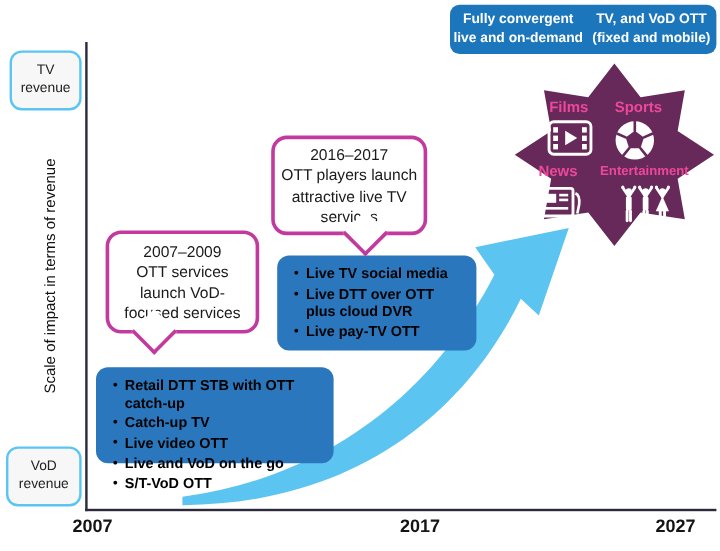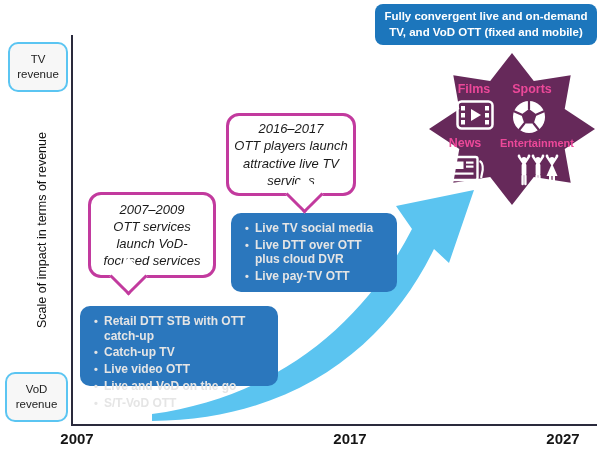--- a/index.html
+++ b/index.html
@@ -20,47 +20,47 @@
     font-size:11.5px;line-height:1.3;color:#222;padding:2px;
   }
   .rev-top{left:8px;top:42px;width:52px;height:42px;}
   .rev-bottom{left:5px;top:372px;width:55px;height:42px;}
   .x-tick{position:absolute;top:430px;width:46px;text-align:center;font-weight:bold;font-size:15px;color:#151515;}
   .t2007{left:54px;}.t2017{left:299px;margin-left:28px;}.t2027{left:540px;}
   
   .arrow-svg{position:absolute;left:0;top:0;z-index:1;}
   
   .phase{
-    position:absolute;background:#2b77bd;border-radius:10px;z-index:2;color:#e5e5e5;
+    position:absolute;background:#2b77bd;border-radius:10px;z-index:2;color:#000000;
     font-weight:bold;font-size:12px;padding:8px 8px 6px 8px;box-sizing:border-box;
   }
   .phase1{left:80px;top:306px;width:198px;height:80px;}
   .phase2{left:231px;top:213px;width:166px;height:79px;}
   .bi{display:flex;line-height:1.22;margin-bottom:2px;}
   .bi::before{content:"•";flex:0 0 16px;text-align:center;font-size:11px;line-height:1.35;}
   
   .bubble{
     position:absolute;background:#fff;border:3px solid #c23a9e;border-radius:13px;z-index:3;
     display:flex;flex-direction:column;align-items:center;justify-content:center;
-    text-align:center;font-size:13px;color:#1a1a1a;line-height:1.32;font-style:italic;
+    text-align:center;font-size:13px;color:#1a1a1a;line-height:1.32;
   }
   .bubble1{left:88px;top:192px;width:122px;height:80px;}
   .bubble2{left:226px;top:113px;width:124px;height:77px;}
   .tail{
     position:absolute;width:24px;height:24px;background:#fff;
     border-right:3px solid #c23a9e;border-bottom:3px solid #c23a9e;
     transform:rotate(45deg);
   }
   .tail1{left:24px;bottom:-15px;}
   .tail2{left:62px;bottom:-15px;}
   
   .banner{
     position:absolute;left:375px;top:4px;width:222px;height:41px;background:#1c76bc;border-radius:8px;
     z-index:3;color:#fff;font-weight:bold;font-size:11.5px;line-height:1.35;
-    display:flex;flex-direction:column;align-items:center;justify-content:center;text-align:center;
+    display:flex;flex-direction:row;align-items:center;justify-content:center;text-align:center;
   }
   
   .star-wrap{position:absolute;left:427px;top:50px;width:170px;height:158px;z-index:2;}
   .star-wrap svg.star-shape{position:absolute;left:0;top:0;}
   .star-item{position:absolute;color:#ec4899;font-weight:bold;text-align:center;}
   .lbl-films{left:22px;top:32px;width:50px;font-size:12.5px;}
   .lbl-sports{left:78px;top:32px;width:54px;font-size:12.5px;}
   .lbl-news{left:16px;top:86px;width:44px;font-size:12.5px;}
   .lbl-ent{left:60px;top:87px;width:100px;font-size:11px;}
   .icon{position:absolute;}

